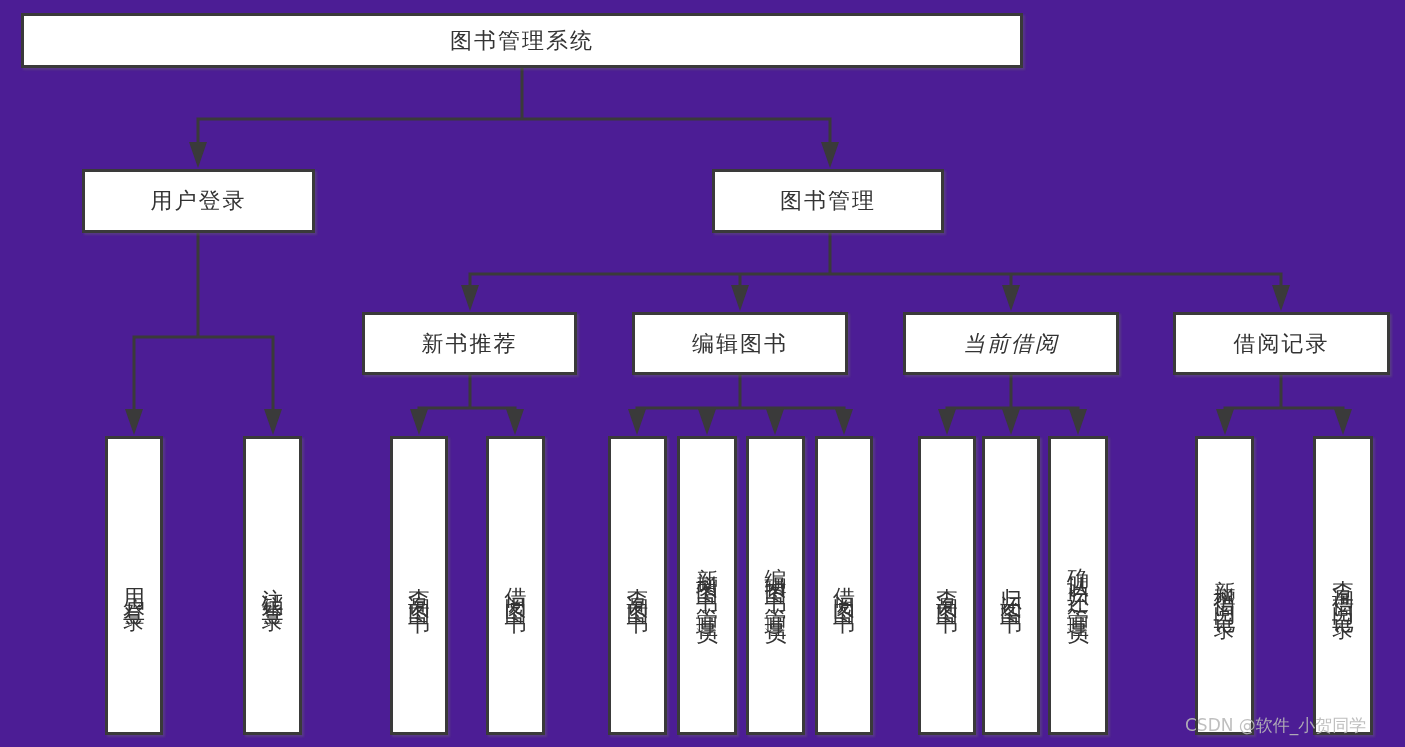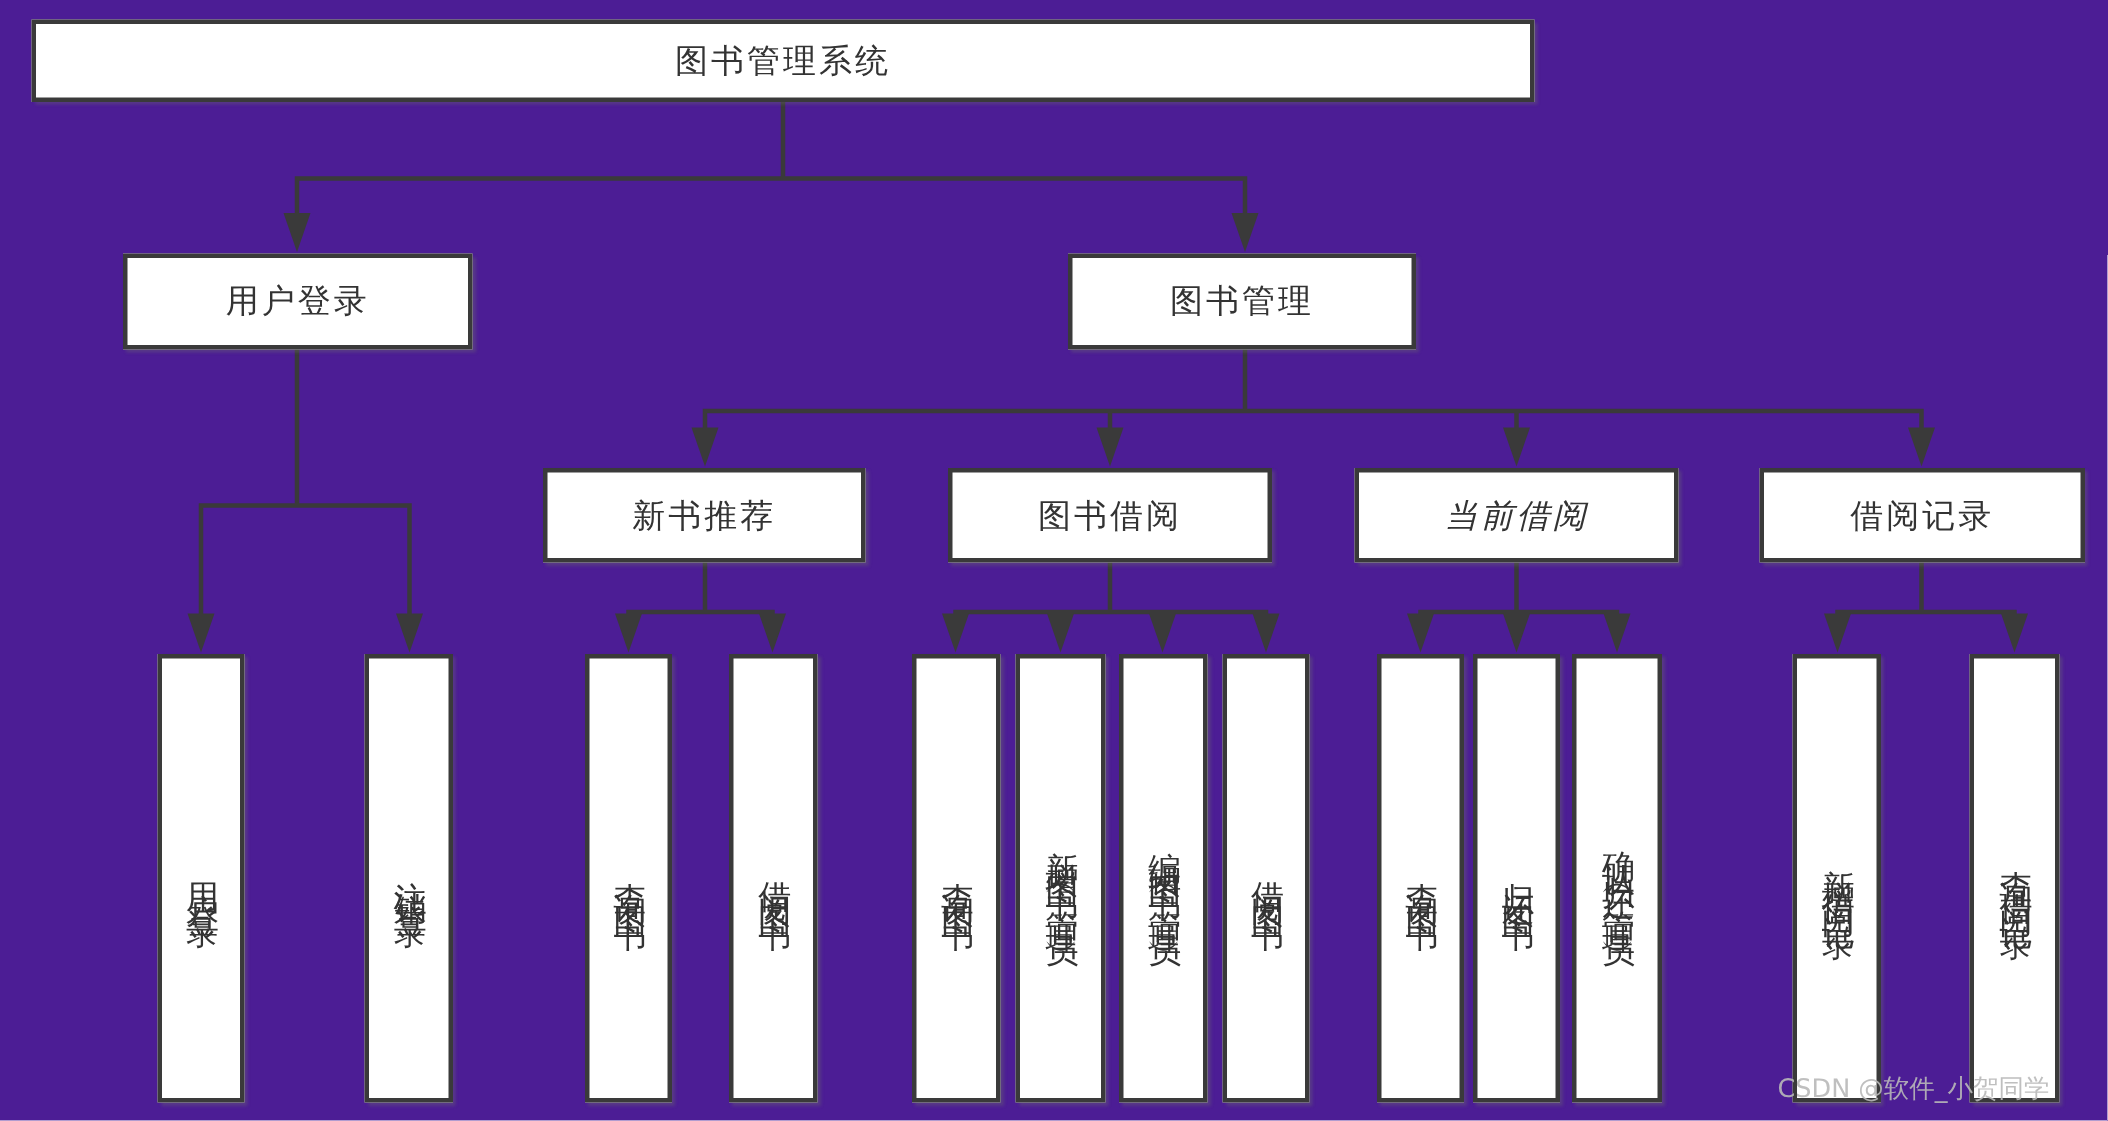--- a/index.html
+++ b/index.html
@@ -100,21 +100,21 @@
     <span class="hlabel">用户登录</span>
   </div>
   <div class="node" style="left:712px;top:169px;width:232px;height:64px;">
     <span class="hlabel">图书管理</span>
   </div>
 
   <div class="node" style="left:362px;top:312px;width:215px;height:63px;">
     <span class="hlabel">新书推荐</span>
   </div>
   <div class="node" style="left:632px;top:312px;width:216px;height:63px;">
-    <span class="hlabel">图书借阅</span>
+    <span class="hlabel">编辑图书</span>
   </div>
   <div class="node" style="left:903px;top:312px;width:216px;height:63px;font-style:italic;">
     <span class="hlabel">当前借阅</span>
   </div>
   <div class="node" style="left:1173px;top:312px;width:217px;height:63px;">
     <span class="hlabel">借阅记录</span>
   </div>
 
   <div class="node leaf" style="left:105px;width:58px;">
     <span class="vtext">用户登录</span>

